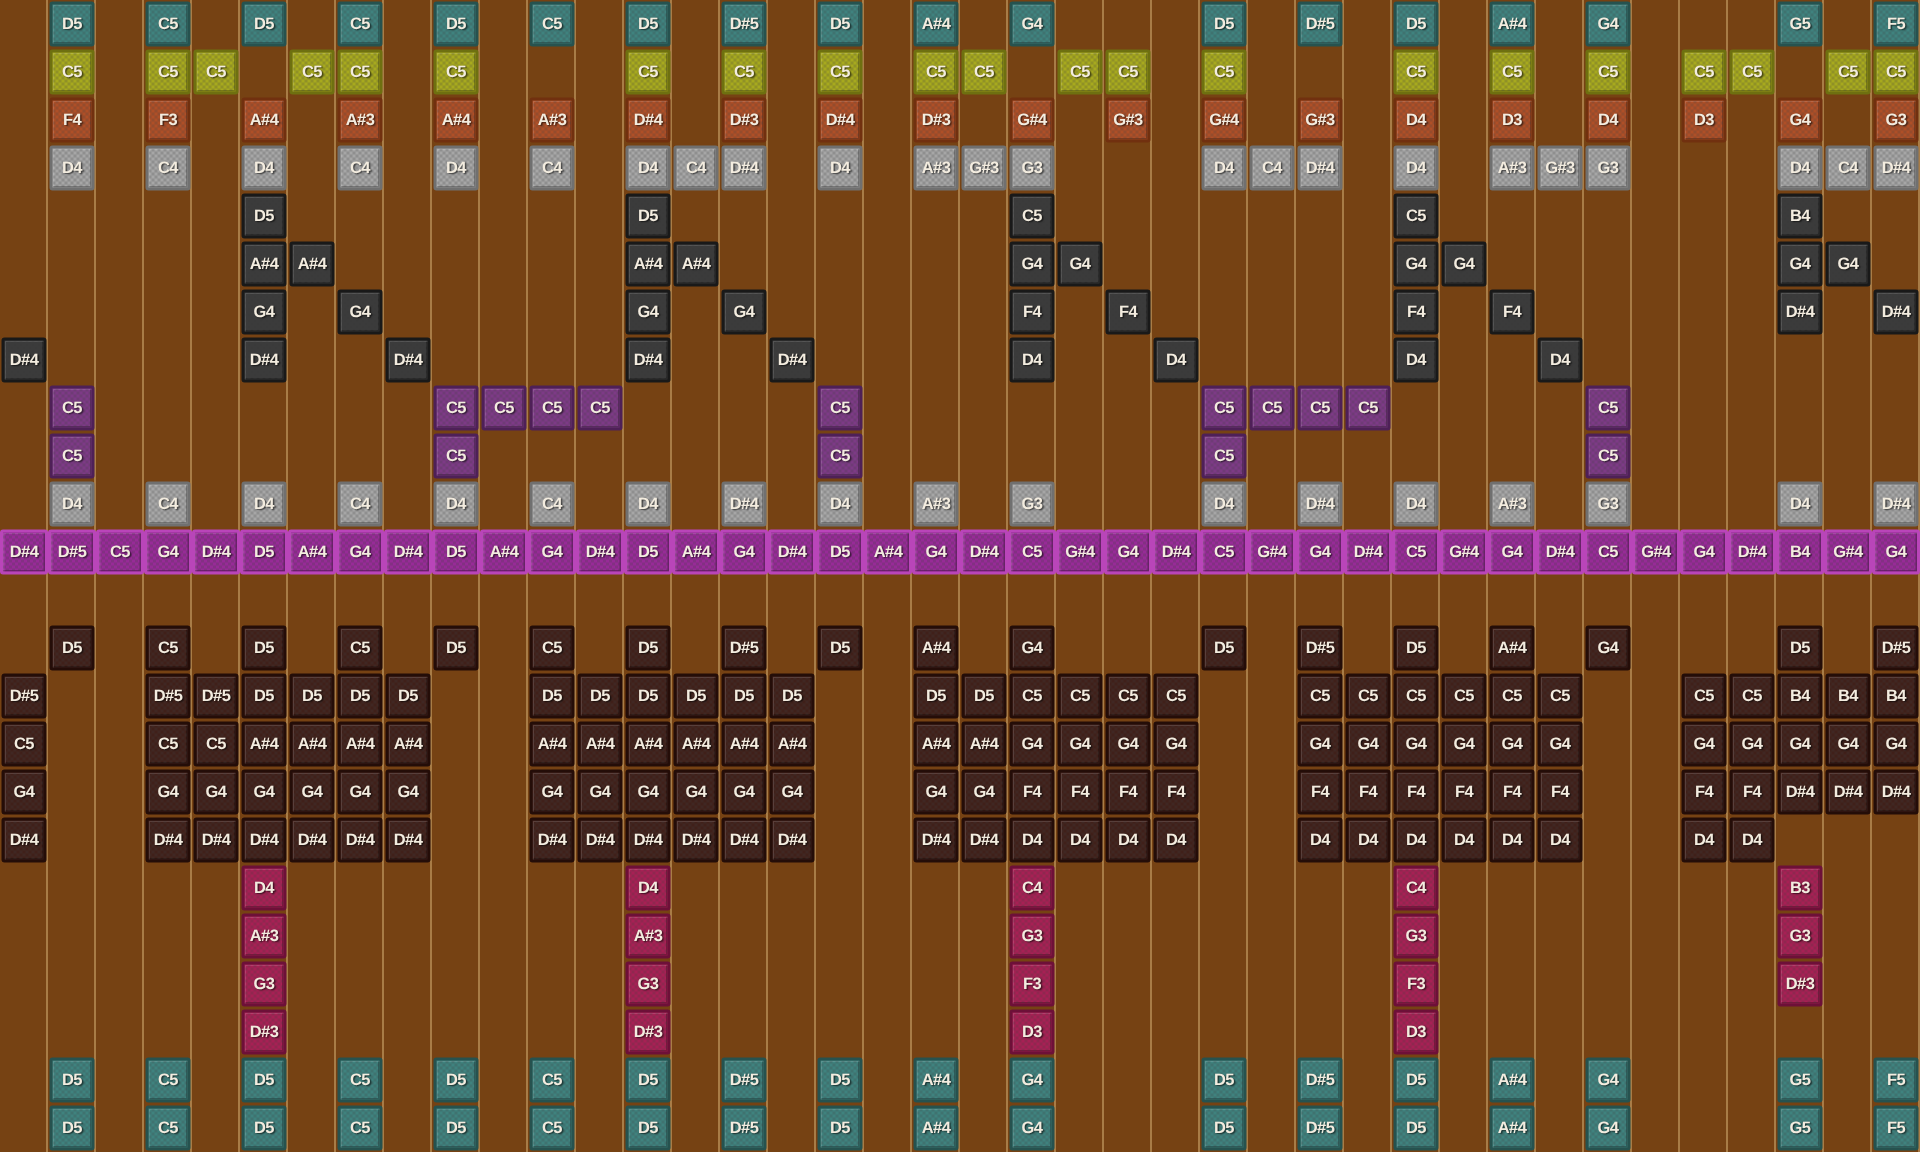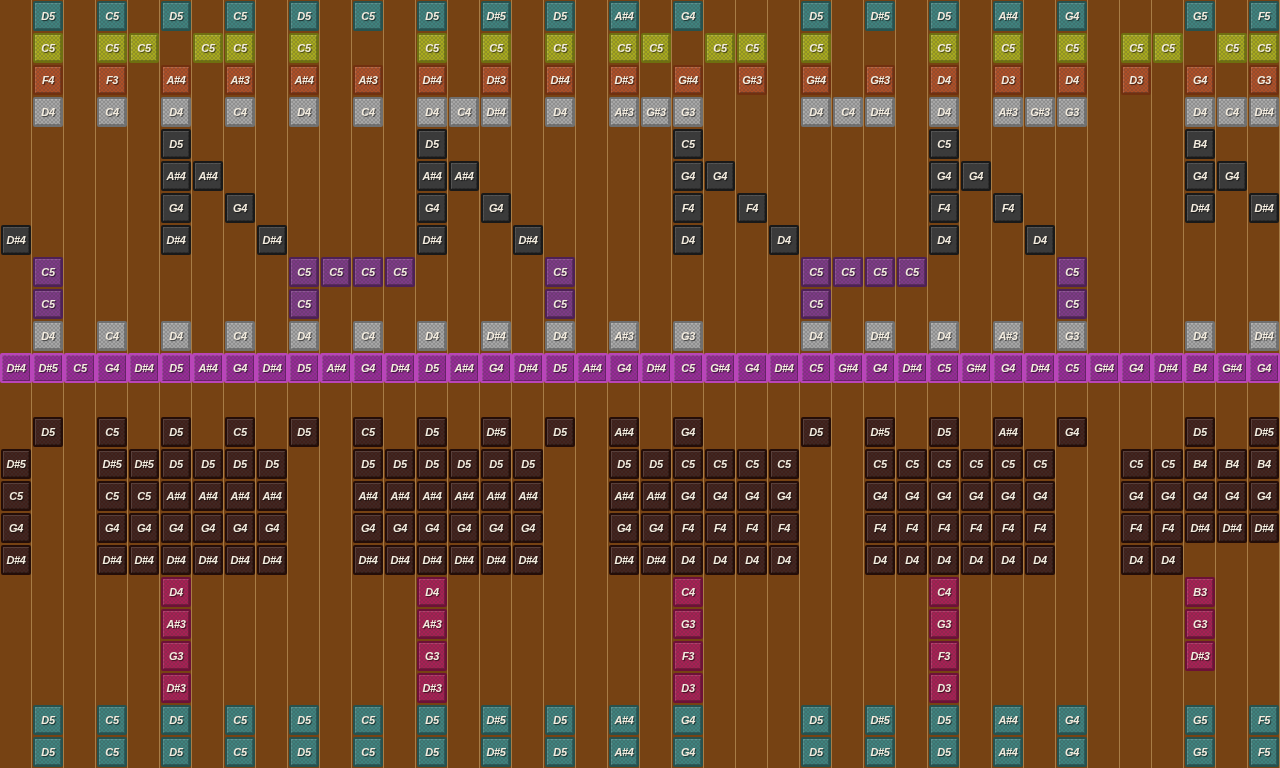--- a/index.html
+++ b/index.html
@@ -22,21 +22,21 @@
       conic-gradient(rgba(255,255,255,.07) 25%, transparent 25% 50%, rgba(255,255,255,.07) 50% 75%, transparent 75%);
     background-size:4px 4px,4px 4px;
     background-position:0 0,2px 2px;
   }
   .b span{position:relative;z-index:1;}
   .b.sel{width:32px;}
 </style>
 </head>
 <body>
 
-<div id="stage" style="background-color: rgb(118, 66, 19); background-image: repeating-linear-gradient(to right, transparent 0px, transparent 31px, rgb(168, 124, 70) 31px, rgb(168, 124, 70) 32px); font-style: italic;">
+<div id="stage" style="background-color: rgb(118, 66, 19); background-image: repeating-linear-gradient(to right, transparent 0px, transparent 31px, rgb(168, 124, 70) 31px, rgb(168, 124, 70) 32px);">
     <div class="b" style="left: 33px; top: 1px; background-color: rgb(63, 130, 126); border-color: rgb(38, 82, 79);">
       <span>D5</span>
     </div>
     <div class="b" style="left: 97px; top: 1px; background-color: rgb(63, 130, 126); border-color: rgb(38, 82, 79);">
       <span>C5</span>
     </div>
     <div class="b" style="left: 161px; top: 1px; background-color: rgb(63, 130, 126); border-color: rgb(38, 82, 79);">
       <span>D5</span>
     </div>
     <div class="b" style="left: 225px; top: 1px; background-color: rgb(63, 130, 126); border-color: rgb(38, 82, 79);">

